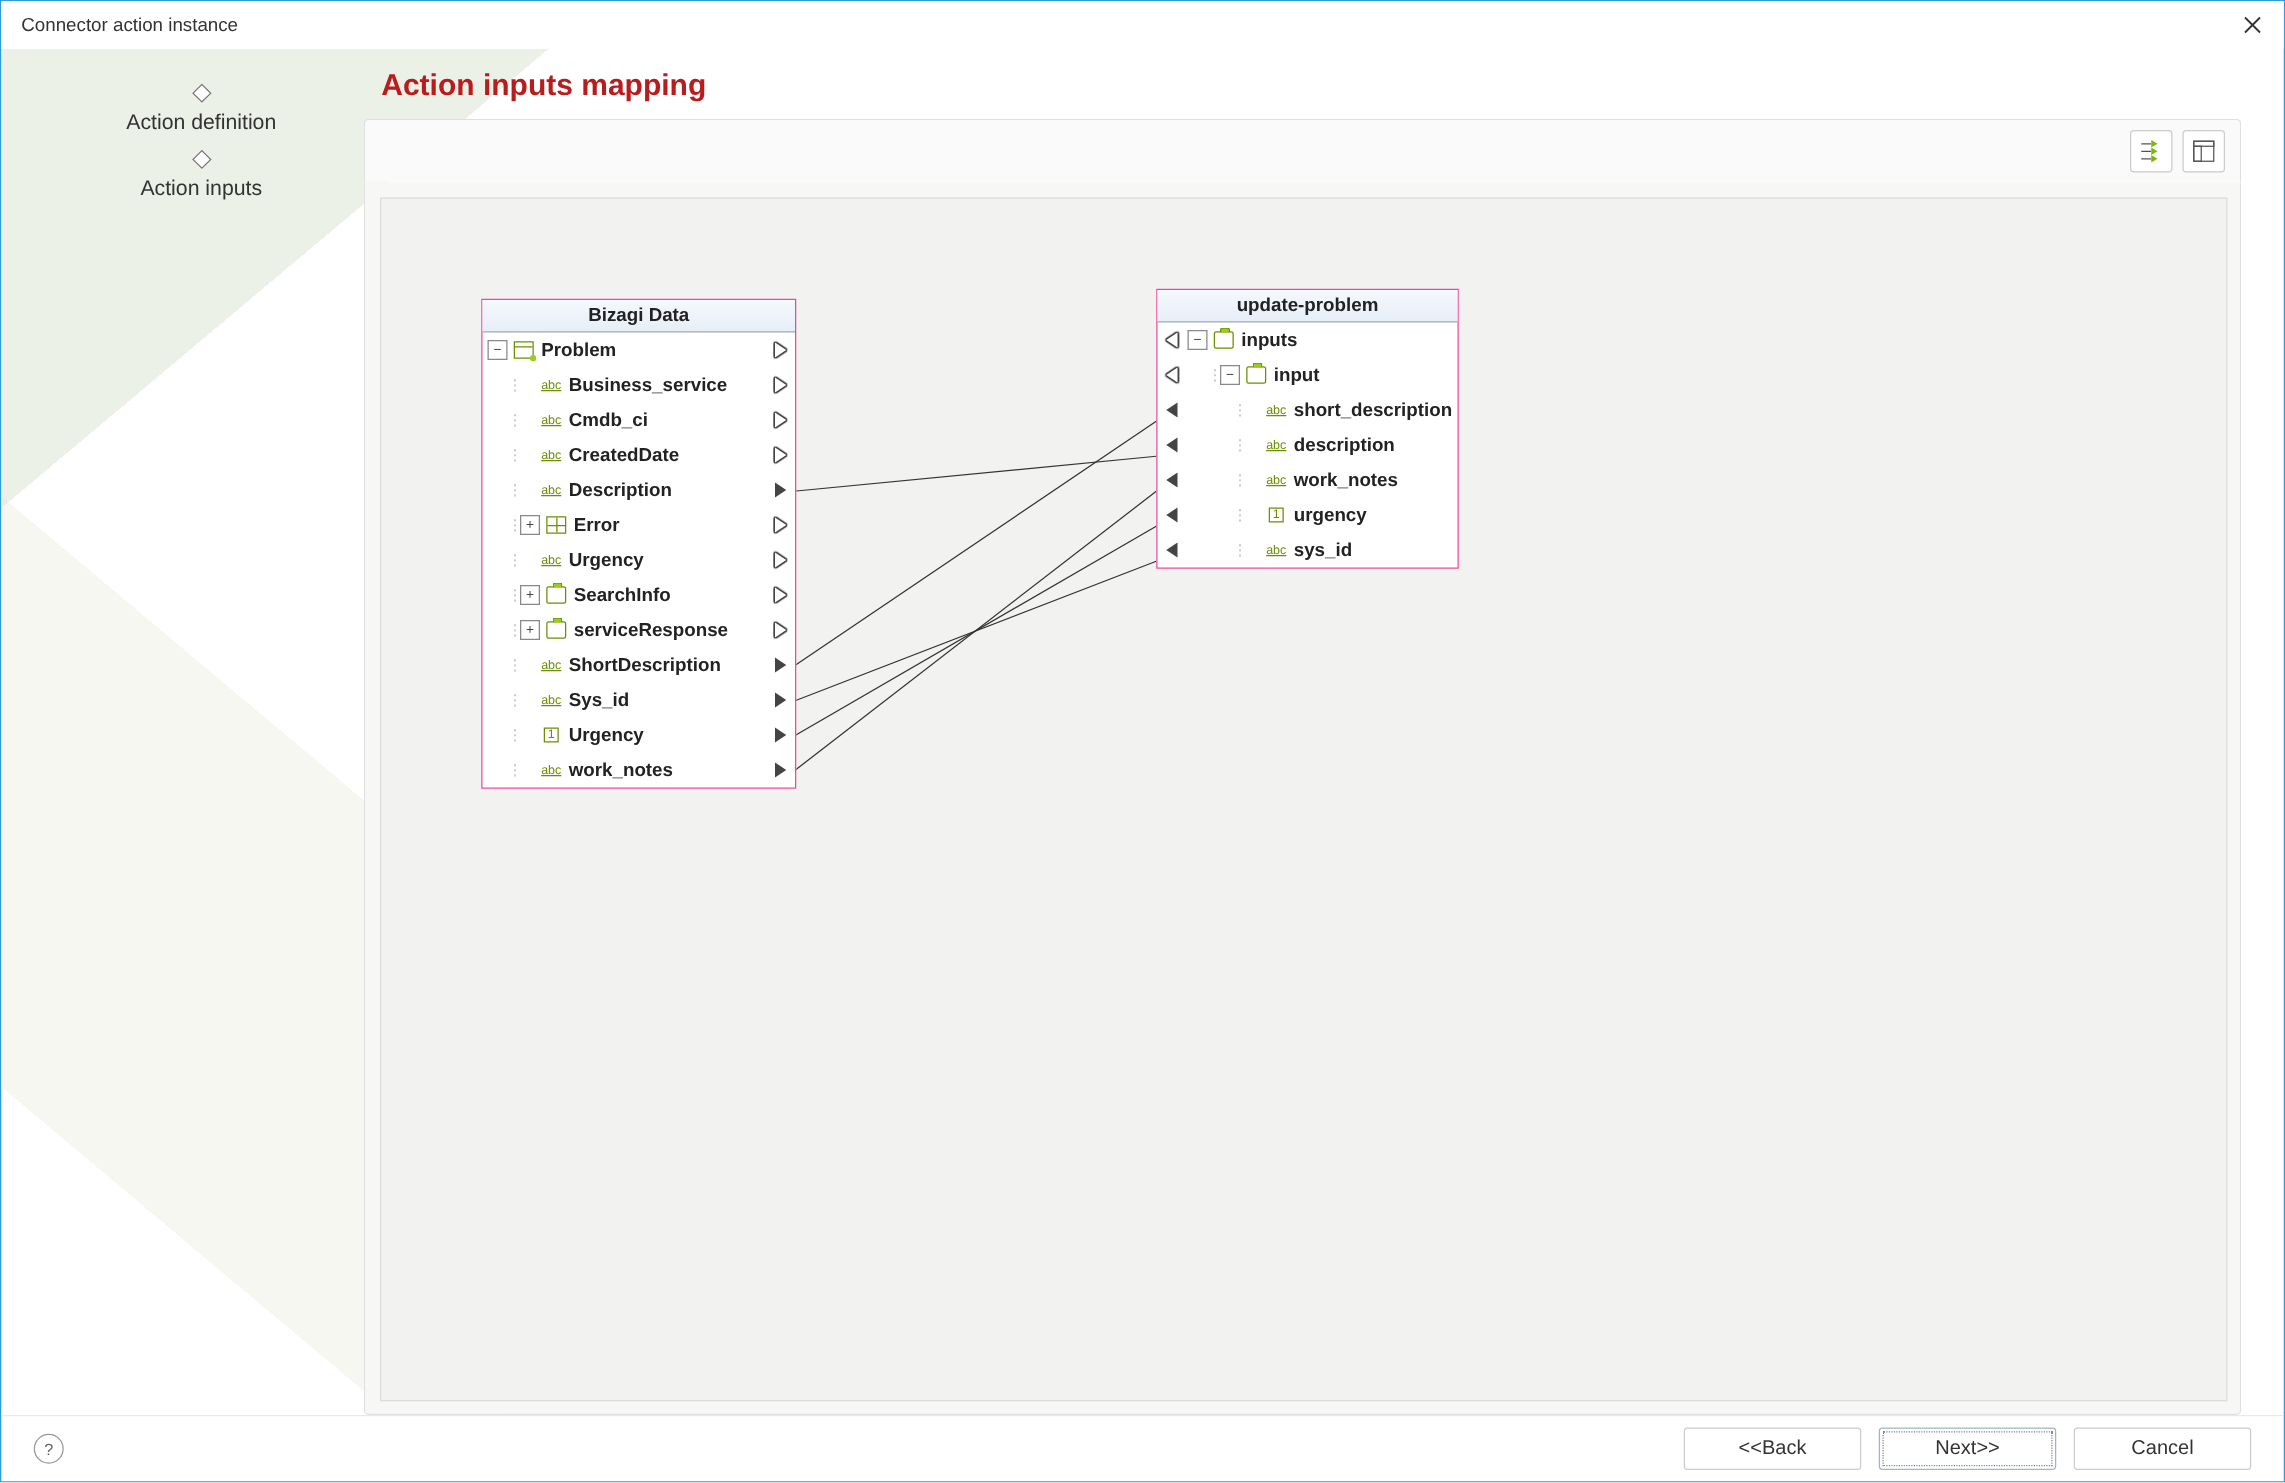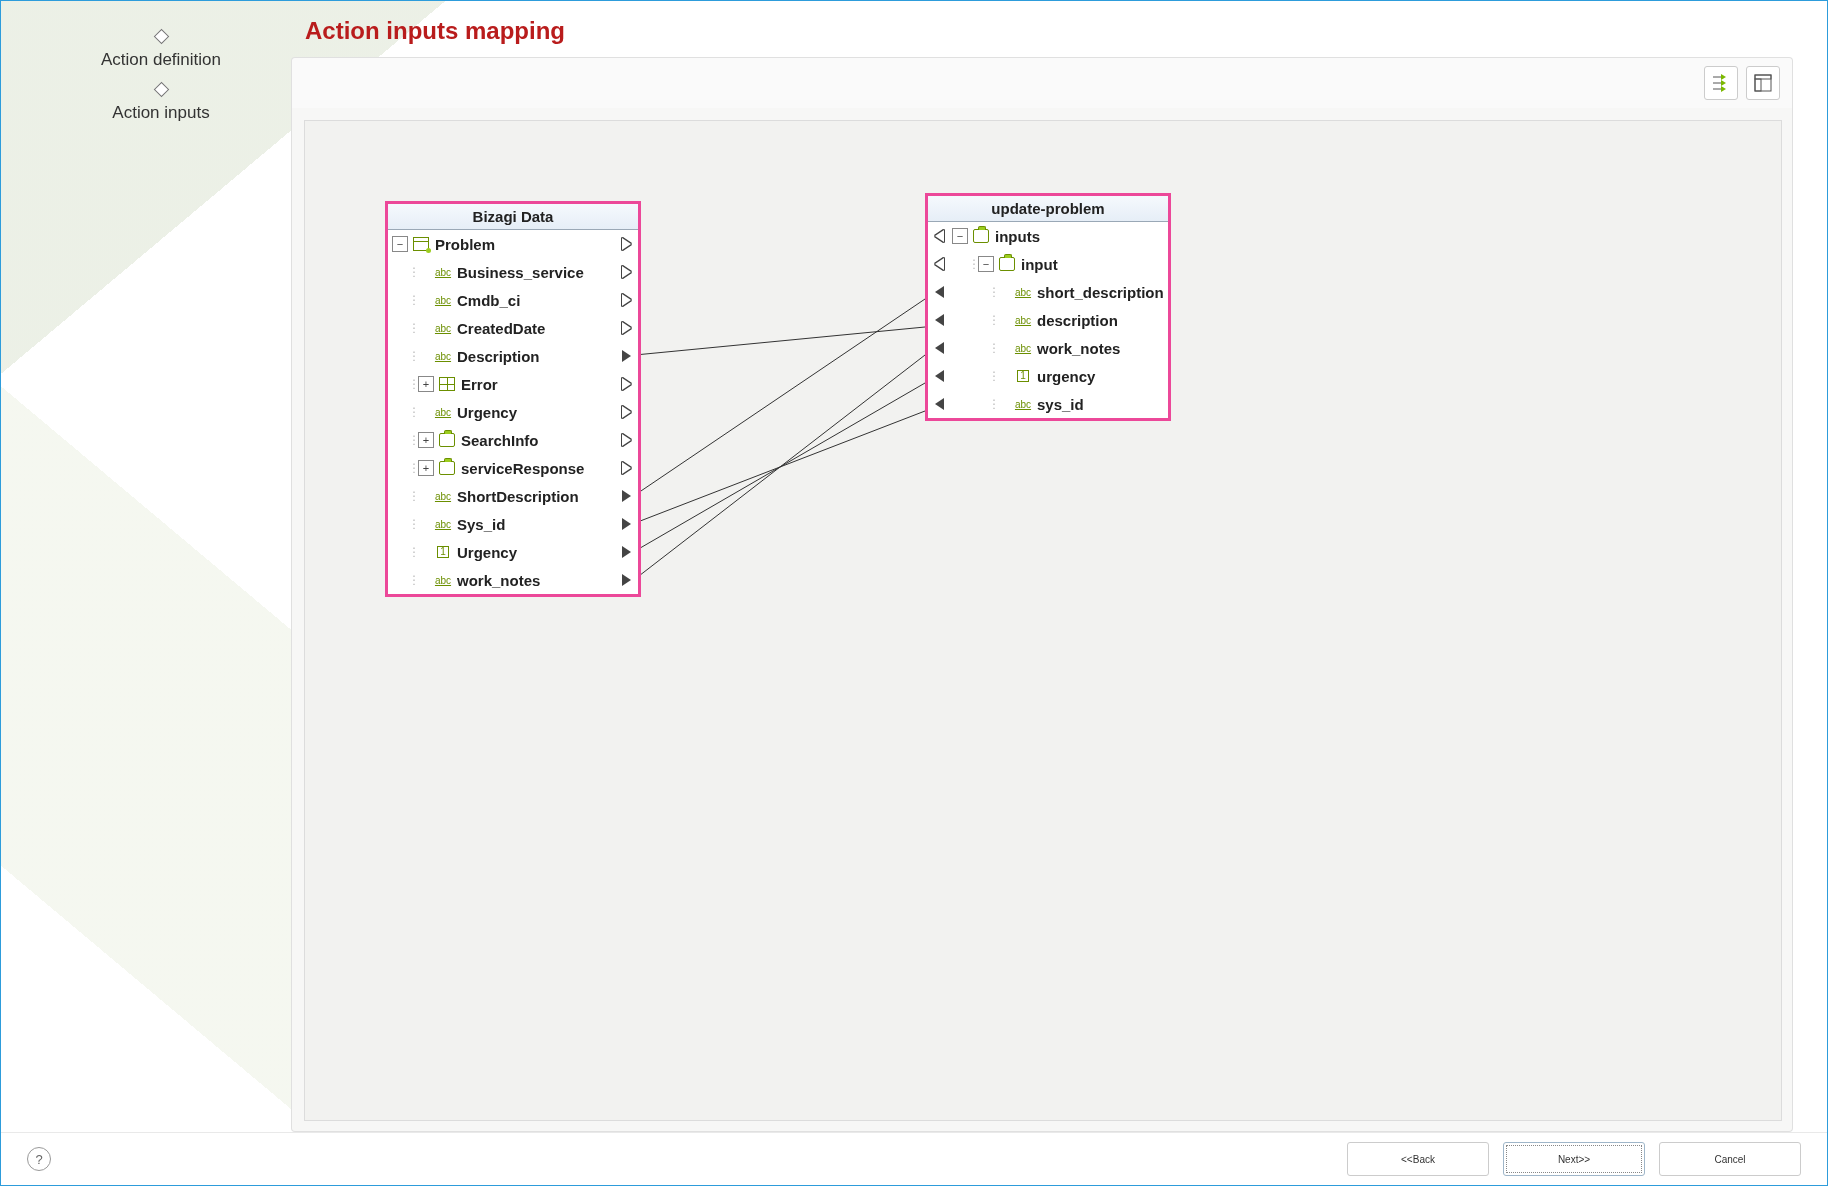--- a/index.html
+++ b/index.html
@@ -15,21 +15,21 @@
   }
   .sidebar { width:260px; padding:30px 0 0 30px; position:relative; z-index:1; }
   .sidebar-item { font-size:17px; color:#333; margin-bottom:14px; display:flex; align-items:center; gap:8px;flex-direction:column; }
   .diamond { width:9px; height:9px; transform:rotate(45deg); border:1px solid #777; background:#fff; display:inline-block; }
   .content { flex:1; display:flex; flex-direction:column; padding:10px 34px 0 0; position:relative; z-index:1; }
   .content-title { font-size:24px; font-weight:bold; color:#b91c1c; padding:6px 0 12px 14px; }
   .toolbar { height:50px; background:#fafafa; border:1px solid #e0e0e0; border-bottom:none; display:flex; align-items:center; justify-content:flex-end; padding:0 12px; gap:8px; border-radius:4px 4px 0 0; }
   .tool-btn { width:32px; height:32px; border:1px solid #ccc; border-radius:3px; background:#fff; display:flex; align-items:center; justify-content:center; }
   .canvas-wrap { border:1px solid #e0e0e0; border-top:none; border-radius:0 0 4px 4px; background:#f7f7f6; padding:12px; flex:1; min-height:0; }
   .canvas { width:100%; height:100%; background:#f2f2f0; border:1px solid #dcdcdc; position:relative; overflow:hidden; }
-  .box { position:absolute; background:#fff; border:3px solid #ec4899; font-size:15px; }
+  .box { position:absolute; background:#fff; border:1px solid #ec4899; font-size:15px; }
   .box-header { background:linear-gradient(#f5f9fd,#e6eef7); text-align:center; font-weight:bold; padding:4px 6px; border-bottom:1px solid #9aa8b6; color:#222; }
   .row { display:flex; align-items:center; height:28px; padding:0 4px; white-space:nowrap; }
   .row .tree-lines { color:#bbb; font-family:monospace; font-size:12px; width:8px; text-align:center; margin-right:2px; }
   .row .expand { width:14px; height:14px; border:1px solid #888; display:inline-flex; align-items:center; justify-content:center; font-size:11px; color:#444; background:#fff; margin-right:4px; line-height:1; }
   .row .blank-expand { width:16px; display:inline-block; margin-right:0; }
   .type-icon { display:inline-flex; align-items:center; justify-content:center; width:18px; height:14px; margin-right:5px; }
   .abc { font-size:10px; color:#6b8f00; text-decoration:underline; font-family:Arial,sans-serif; }
   .num { font-size:10px; color:#6b8f00; border:1px solid #6b8f00; padding:0 2px; line-height:1; }
   .ent { width:14px; height:12px; border:1px solid #6b8f00; position:relative; }
   .ent::before { content:""; position:absolute; top:3px; left:0; right:0; height:1px; background:#6b8f00; }
@@ -42,30 +42,38 @@
   .row .label { color:#222; font-weight:bold;text-align:center; }
   .tri { width:0; height:0; border-top:6px solid transparent; border-bottom:6px solid transparent; }
   .tri.right { border-left:9px solid #444; margin-left:auto; margin-right:3px; }
   .tri.left { border-right:9px solid #444; margin-right:4px; margin-left:3px; }
   .tri.hollow-right { border-left:9px solid #fff; filter:drop-shadow(1px 0 0 #444) drop-shadow(-1px 0 0 #444) drop-shadow(0 1px 0 #444) drop-shadow(0 -1px 0 #444); }
   .tri.hollow-left { border-right:9px solid #fff; filter:drop-shadow(1px 0 0 #444) drop-shadow(-1px 0 0 #444) drop-shadow(0 1px 0 #444) drop-shadow(0 -1px 0 #444); }
   svg.connectors { position:absolute; inset:0; width:100%; height:100%; pointer-events:none; }
   .footer { height:52px; display:flex; align-items:center; padding:0 26px; gap:14px; border-top:1px solid #e9e9e9; }
   .footer .help { width:22px; height:22px; border:1px solid #999; border-radius:50%; display:flex; align-items:center; justify-content:center; font-size:13px; color:#666; }
   .footer .spacer { flex:1; }
-  .btn { min-width:108px; height:32px; border:1px solid #ccc; border-radius:3px; background:#fff; font-size:10px; color:#333; display:flex; align-items:center; justify-content:center; padding:0 16px; }
+  .btn { min-width:108px; height:32px; border:1px solid #ccc; border-radius:3px; background:#fff; font-size:16px; color:#333; display:flex; align-items:center; justify-content:center; padding:0 16px; }
   .btn.focused { outline:1px dotted #888; outline-offset:-4px; border-color:#9fb6c9; }
   .indent-1 { padding-left:4px; }
   .indent-2 { padding-left:20px; }
   .indent-3 { padding-left:40px; }
 </style>
 </head>
 <body>
 
 <div class="window">
+  <div class="titlebar">
+    <span>Connector action instance</span>
+    <div class="close">
+      <svg width="14" height="14" viewBox="0 0 14 14">
+          <path d="M1 1 L13 13 M13 1 L1 13" stroke="#333" stroke-width="1.5"></path>
+        </svg>
+    </div>
+  </div>
 
   <div class="body">
     <div class="bg-shapes"></div>
 
     <div class="sidebar">
       <div class="sidebar-item">
         <span class="diamond"></span>
         <span>Action definition</span>
       </div>
       <div class="sidebar-item">

